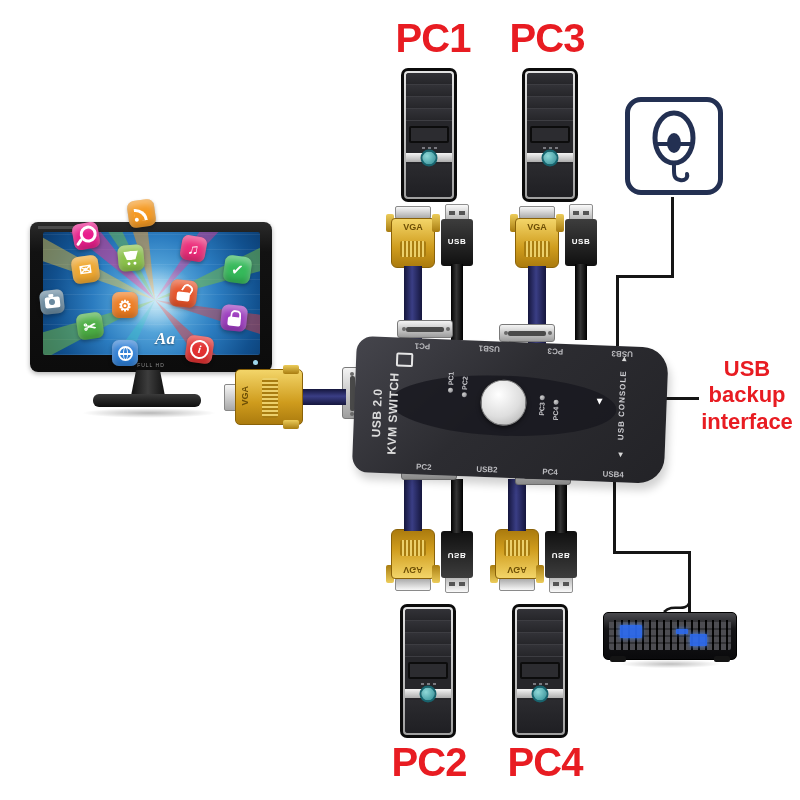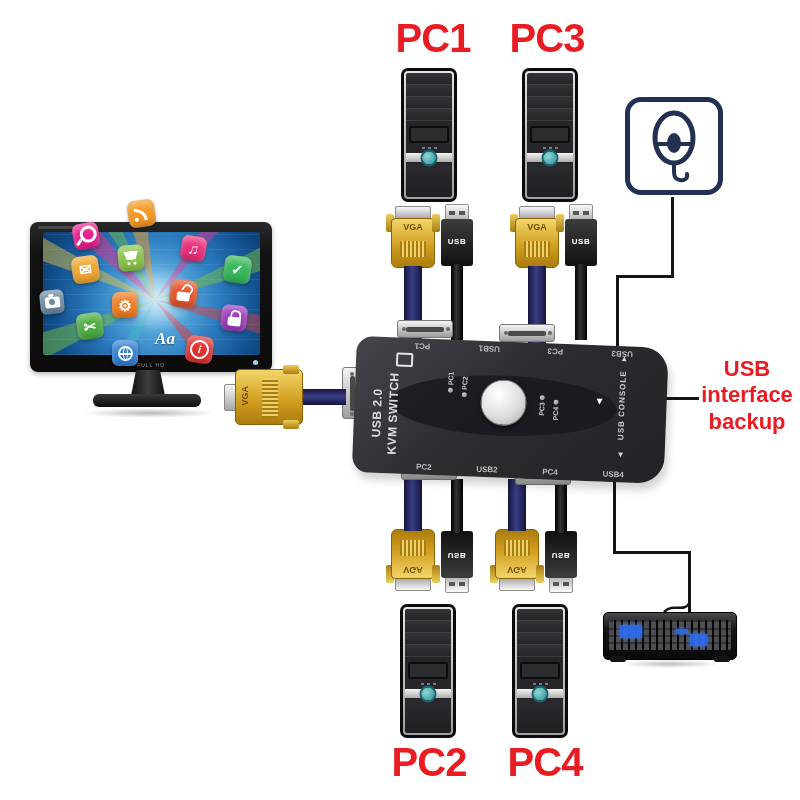--- a/index.html
+++ b/index.html
@@ -417,22 +417,22 @@
     <svg width="88" height="88" viewBox="0 0 88 88">
       <ellipse cx="44" cy="36" rx="19" ry="25" fill="none" stroke="#233052" stroke-width="5"></ellipse>
       <line x1="25" y1="42" x2="63" y2="42" stroke="#233052" stroke-width="4"></line>
       <ellipse cx="44" cy="41" rx="7" ry="10" fill="#233052"></ellipse>
       <path d="M44 61 C44 72 43 77 50 78 C55 79 58 76 57 72" fill="none" stroke="#233052" stroke-width="4" stroke-linecap="round"></path>
     </svg>
   </div>
 
   <div class="note">
     <div>USB</div>
+    <div>backup</div>
     <div>interface</div>
-    <div>backup</div>
   </div>
 
   <div class="kb-shadow"></div>
   <div class="kb">
     <div class="kb-keys"></div>
     <div class="kb-blue" style="left:16px;top:12px;width:22px;height:13px;"></div>
     <div class="kb-blue" style="left:86px;top:21px;width:17px;height:12px;"></div>
     <div class="kb-blue" style="left:72px;top:16px;width:12px;height:5px;"></div>
   </div>
   <svg class="abs" style="left:652px;top:600px;z-index:2;" width="44" height="16" viewBox="0 0 44 16">

